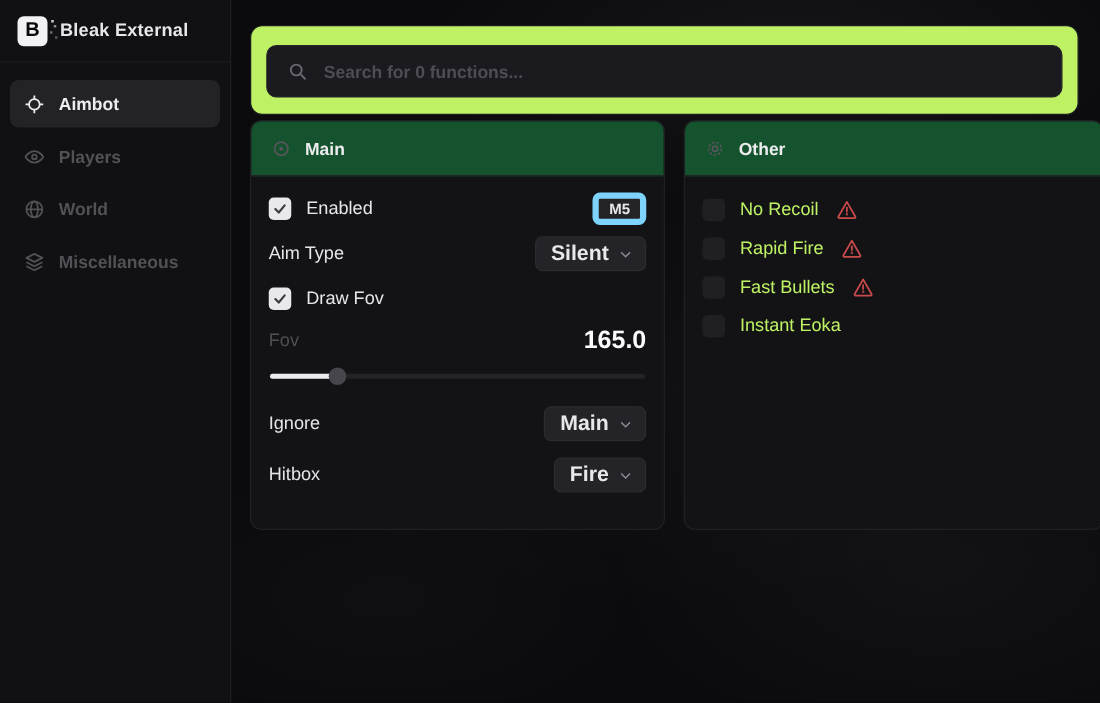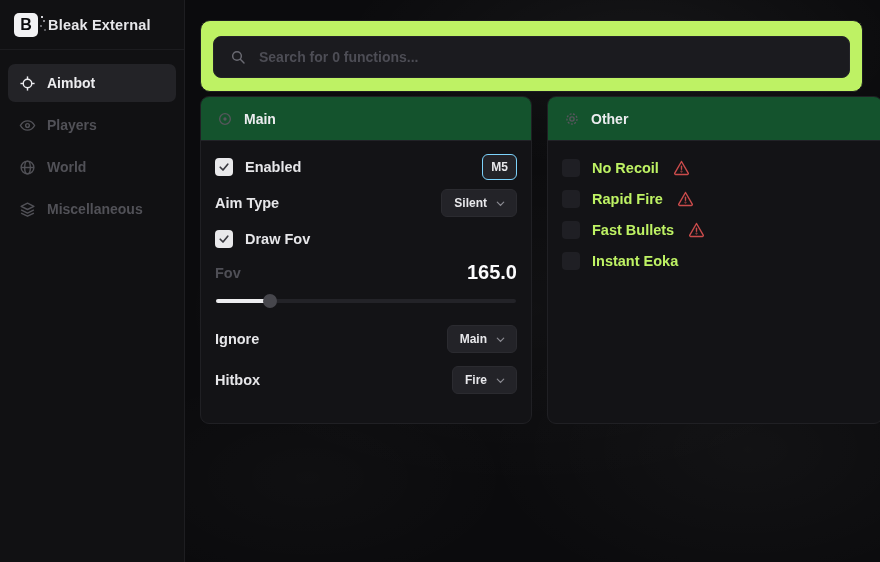--- a/index.html
+++ b/index.html
@@ -68,39 +68,39 @@
   .panel.other { left:361px; width:336px; }
   .panel-header {
     height:44px; background:#14532d; border-bottom:1px solid #222227;
     display:flex; align-items:center; gap:11px; padding:5px 16px;
   }
   .panel-title { font-size:14px; font-weight:bold; color:#ececef; }
   .panel-body { padding:12px 14px; display:flex; flex-direction:column; }
 
   .row { display:flex; align-items:center; justify-content:space-between; min-height:28px; }
   .row-left { display:flex; align-items:center; gap:12px; }
-  .lbl { font-size:14.5px; font-weight:700; color:#e6e6e9; }
+  .lbl { font-size:14.5px; font-weight:400; color:#e6e6e9; }
   .lbl.dim { color:#4f4f56; }
 
   .checkbox {
     width:18px; height:18px; border-radius:4px; background:#1f1f24;
     display:flex; align-items:center; justify-content:center; cursor:pointer;
   }
   .checkbox.checked { background:#e9e9eb; }
 
   .keybtn {
-    min-width:33px; height:26px; padding:0 8px; background:#232328; border:1px solid #7dd3fc;
+    min-width:33px; height:26px; padding:0 8px; background:#232328; border:5px solid #7dd3fc;
     border-radius:6px; color:#e8e8eb; font-size:12px; font-weight:bold;
     display:flex; align-items:center; justify-content:center; cursor:pointer;
   }
   .dropdown {
     height:28px; padding:0 10px 0 12px; background:#232328; border:1px solid #2b2b30;
     border-radius:6px; display:flex; align-items:center; gap:8px; cursor:pointer;
   }
-  .dropdown .dval { font-size:12px; font-weight:bold; color:#e8e8eb; }
+  .dropdown .dval { font-size:17px; font-weight:bold; color:#e8e8eb; }
 
   .fov-value { font-size:20px; font-weight:bold; color:#fbfbfd; }
   .slider { position:relative; height:14px; margin:2px 1px 6px 1px; cursor:pointer; }
   .slider-track { position:absolute; left:0; right:0; top:5px; height:4px; border-radius:3px; background:#232328; }
   .slider-fill  { position:absolute; left:0; top:5px; height:4px; border-radius:3px; background:#ededef; }
   .slider-thumb { position:absolute; top:0; width:14px; height:14px; border-radius:50%; background:#46464c; }
 
   .other-item { display:flex; align-items:center; gap:12px; height:21px; margin-bottom:10px; }
   .other-item .lbl { color:#bef264; }
   .warn { display:flex; align-items:center; margin-left:2px; }

